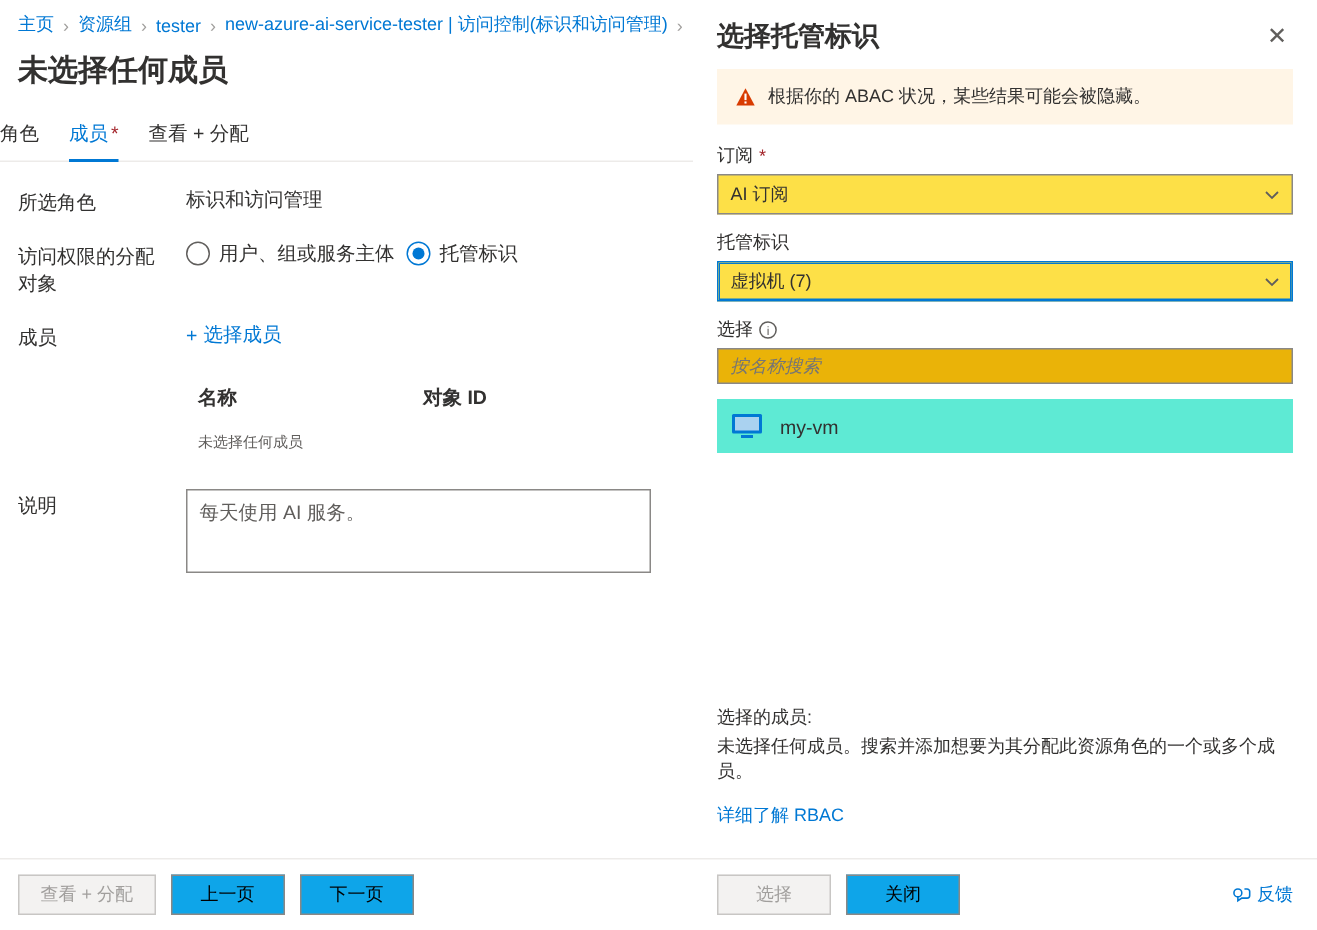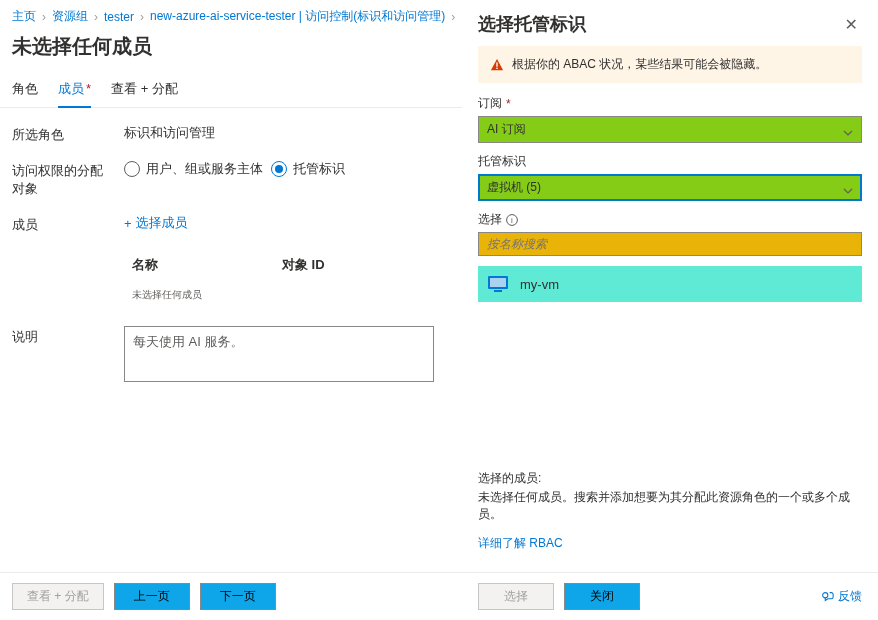--- a/index.html
+++ b/index.html
@@ -31,21 +31,21 @@
   .page-title {
     font-size: 20px;
     font-weight: 600;
     padding: 4px 12px 12px 12px;
   }
 
   
   .tabs {
     display: flex;
     gap: 20px;
-    padding: 0 12px;
+    padding: 0 0;
     border-bottom: 1px solid #edebe9;
   }
   .tab {
     padding: 8px 0 8px 0;
     cursor: pointer;
     font-size: 13px;
     color: #323130;
     position: relative;
   }
   .tab.active {
@@ -190,24 +190,24 @@
   .field { margin-bottom: 10px; }
   .field-label { font-size: 12px; margin-bottom: 4px; display: flex; align-items: center; gap: 4px; }
   .req2 { color: #a4262c; }
   .info-icon { width: 12px; height: 12px; }
   .select {
     width: 100%;
     border: 1px solid #8a8886;
     padding: 4px 8px;
     font-size: 12px;
     display: flex;
-    align-items: flex-end;
+    align-items: center;
     justify-content: space-between;
     cursor: pointer;
-    background: #84cc16;
+    background: #fde047;
   }
   .select.focused {
     border: 1px solid #0078d4;
     box-shadow: inset 0 0 0 1px #0078d4;
   }
   .input {
     width: 100%;
     border: 1px solid #8a8886;
     padding: 4px 8px;
     font-size: 12px;
@@ -365,21 +365,21 @@
             <path d="M1 3l4 4 4-4" stroke="#605e5c" stroke-width="1.2" fill="none"></path>
           </svg>
       </div>
     </div>
 
     <div class="field">
       <div class="field-label">
         <span>托管标识</span>
       </div>
       <div class="select focused">
-        <span>虚拟机 (5)</span>
+        <span>虚拟机 (7)</span>
         <svg width="10" height="10" viewBox="0 0 10 10">
             <path d="M1 3l4 4 4-4" stroke="#605e5c" stroke-width="1.2" fill="none"></path>
           </svg>
       </div>
     </div>
 
     <div class="field">
       <div class="field-label">
         <span>选择</span>
         <svg class="info-icon" viewBox="0 0 12 12">

